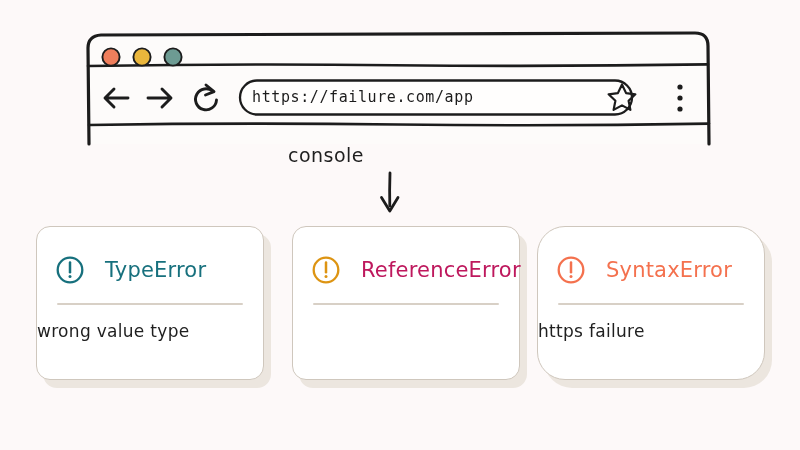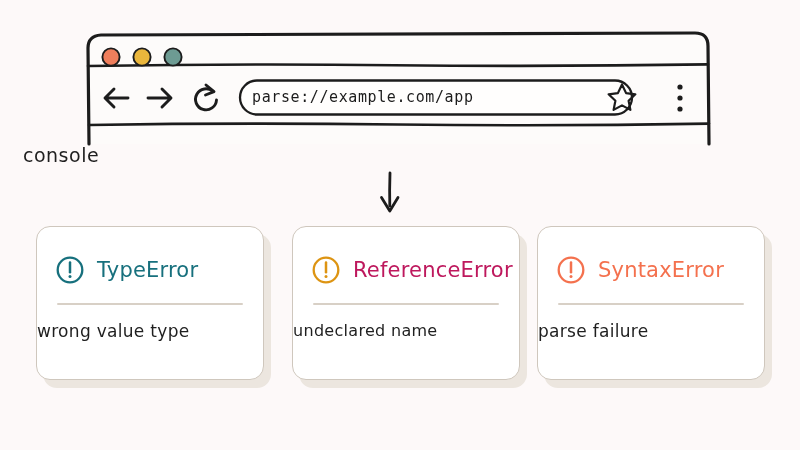--- a/index.html
+++ b/index.html
@@ -47,26 +47,25 @@
     color: #1c1c1c;
     white-space: nowrap;
   }
 
   
   #console-label {
     position: absolute;
     left: 0;
     top: 144px;
     width: 652px;
-    text-align: left;
+    text-align: center;
     font-family: "DejaVu Sans", sans-serif;
     font-size: 19px;
     color: #1f1f1f;
     letter-spacing: 0.5px;
-    padding-left: 23px;
   }
 
   
   #cards {
     position: absolute;
     left: 0;
     top: 0;
     width: 800px;
     height: 450px;
   }
@@ -76,31 +75,31 @@
     width: 228px;
     height: 154px;
     background: #ffffff;
     border: 1.6px solid #cfc7bd;
     border-radius: 14px;
     box-shadow: 7px 8px 0 0 #ece6df;
     box-sizing: border-box;
   }
   .card.c0 { left: 36px; }
   .card.c1 { left: 292px; }
-  .card.c2 { left: 537px; }
+  .card.c2 { left: 537px; border-radius: 28px; }
 
   .card-head {
     position: absolute;
     left: 18px;
     top: 22px;
     right: 14px;
     height: 42px;
     display: flex;
     align-items: center;
-    gap: 12px;
+    gap: 20px;
   }
   .err-icon {
     width: 30px;
     height: 30px;
     flex: 0 0 30px;
     position: relative;
   }
   .err-icon svg { display: block; }
   .err-name {
     font-family: "DejaVu Sans", sans-serif;
@@ -175,21 +174,21 @@
       <path d="M20 6.5 L24.1 15.1 L33.4 16.3 L26.6 22.7 L28.4 31.9 L20 27.4 L11.6 31.9 L13.4 22.7 L6.6 16.3 L15.9 15.1 Z" fill="none" stroke="#1c1c1c" stroke-width="2.2" stroke-linejoin="round"></path>
     </svg>
 
     <svg class="svg-layer" style="width:30px;height:44px;left:583px;top:48px;" viewBox="0 0 30 44">
       <circle cx="15" cy="11" r="2.6" fill="#1c1c1c"></circle>
       <circle cx="15" cy="22" r="2.6" fill="#1c1c1c"></circle>
       <circle cx="15" cy="33" r="2.6" fill="#1c1c1c"></circle>
     </svg>
   </div>
 
-  <div class="url-text">parse://example.com/app</div>
+  <div class="url-text">https://failure.com/app</div>
 
   <div id="console-label">console</div>
 
   <svg class="svg-layer" style="left:366px;top:170px;width:48px;height:48px;" viewBox="0 0 48 48">
     <path d="M24 3 Q23.4 20 23.8 36" fill="none" stroke="#1c1c1c" stroke-width="2.8" stroke-linecap="round"></path>
     <path d="M15.5 27.5 L23.8 41 L32 27.5" fill="none" stroke="#1c1c1c" stroke-width="2.8" stroke-linecap="round" stroke-linejoin="round"></path>
   </svg>
 
   <div id="cards">
 
@@ -213,32 +212,31 @@
         <span class="err-icon">
           <svg width="30" height="30" viewBox="0 0 30 30">
             <circle cx="15" cy="15" r="12.3" fill="none" stroke="#dd9412" stroke-width="2.3"></circle>
             <path d="M15 7.6 L15 17.2" stroke="#dd9412" stroke-width="2.5" stroke-linecap="round"></path>
             <circle cx="15" cy="21.6" r="1.5" fill="#dd9412"></circle>
           </svg>
         </span>
         <span class="err-name" style="color:#be185d">ReferenceError</span>
       </div>
       <div class="card-divider"></div>
-      <div class="card-desc">undeclared name</div>
     </div>
 
     <div class="card c2">
       <div class="card-head">
         <span class="err-icon">
           <svg width="30" height="30" viewBox="0 0 30 30">
             <circle cx="15" cy="15" r="12.3" fill="none" stroke="#f4714e" stroke-width="2.3"></circle>
             <path d="M15 7.6 L15 17.2" stroke="#f4714e" stroke-width="2.5" stroke-linecap="round"></path>
             <circle cx="15" cy="21.6" r="1.5" fill="#f4714e"></circle>
           </svg>
         </span>
         <span class="err-name" style="color:#f4714e">SyntaxError</span>
       </div>
       <div class="card-divider"></div>
-      <div class="card-desc">parse failure</div>
+      <div class="card-desc">https failure</div>
     </div>
 
   </div>
 </div>
 
 </body></html>

